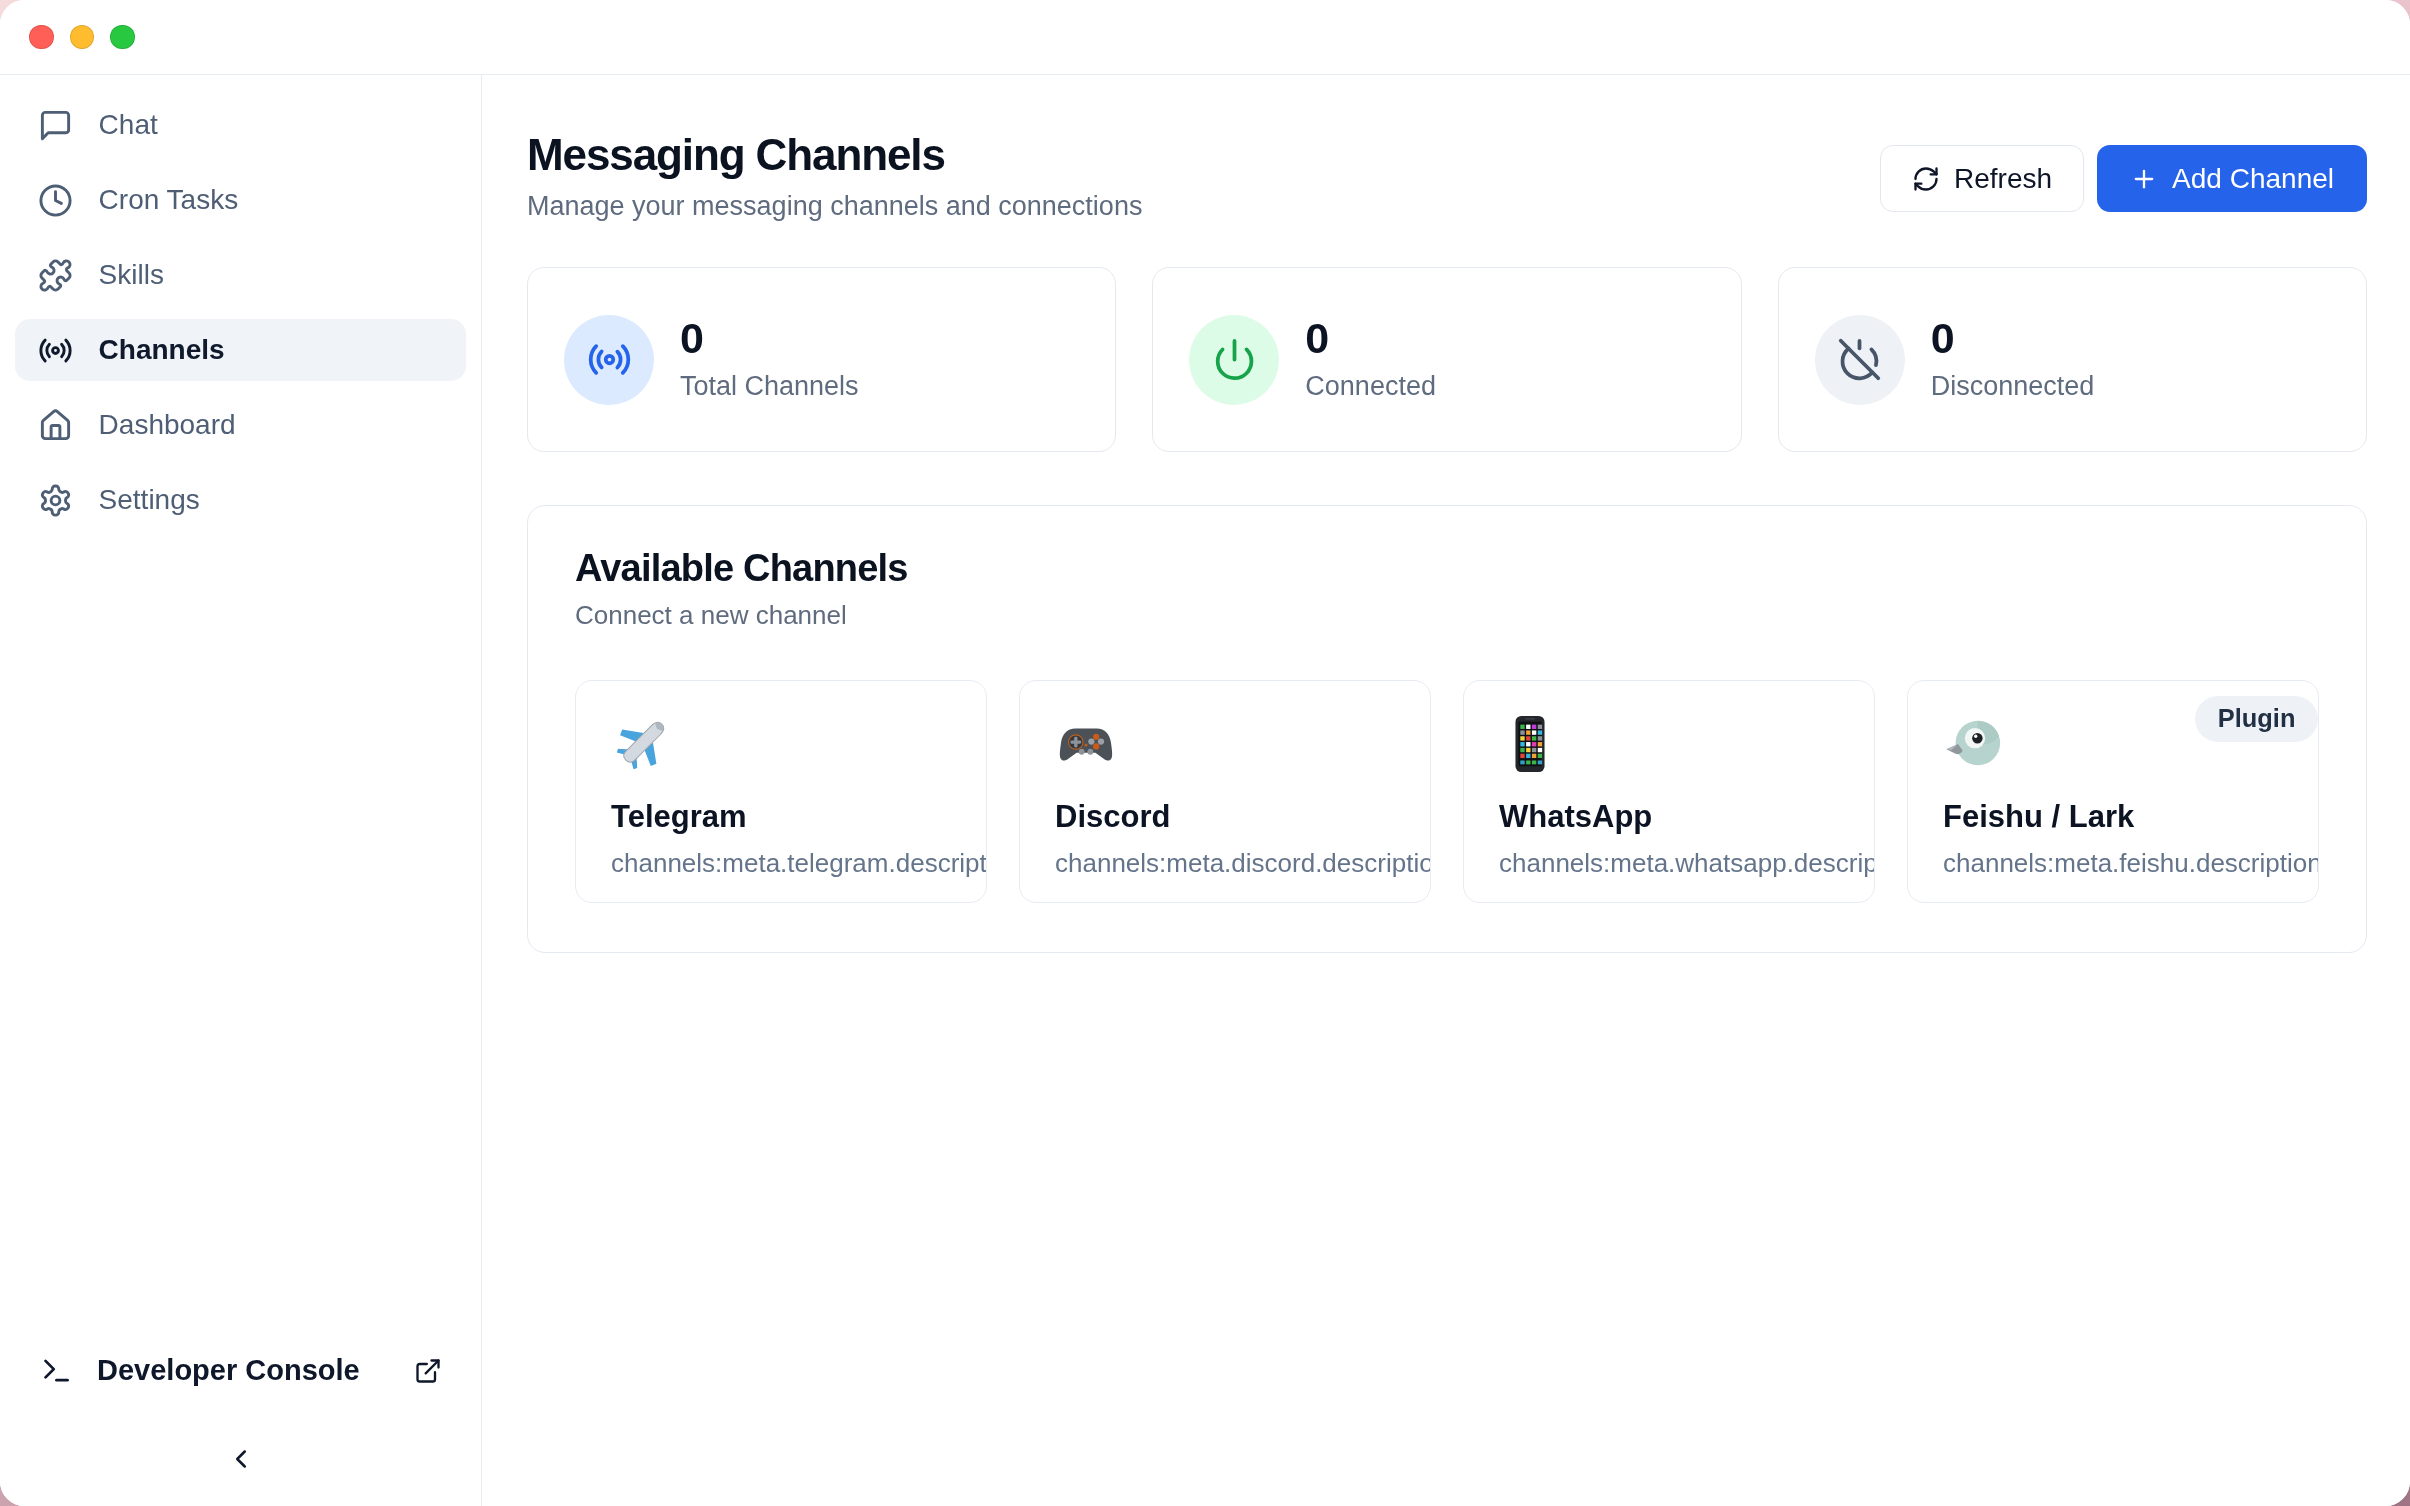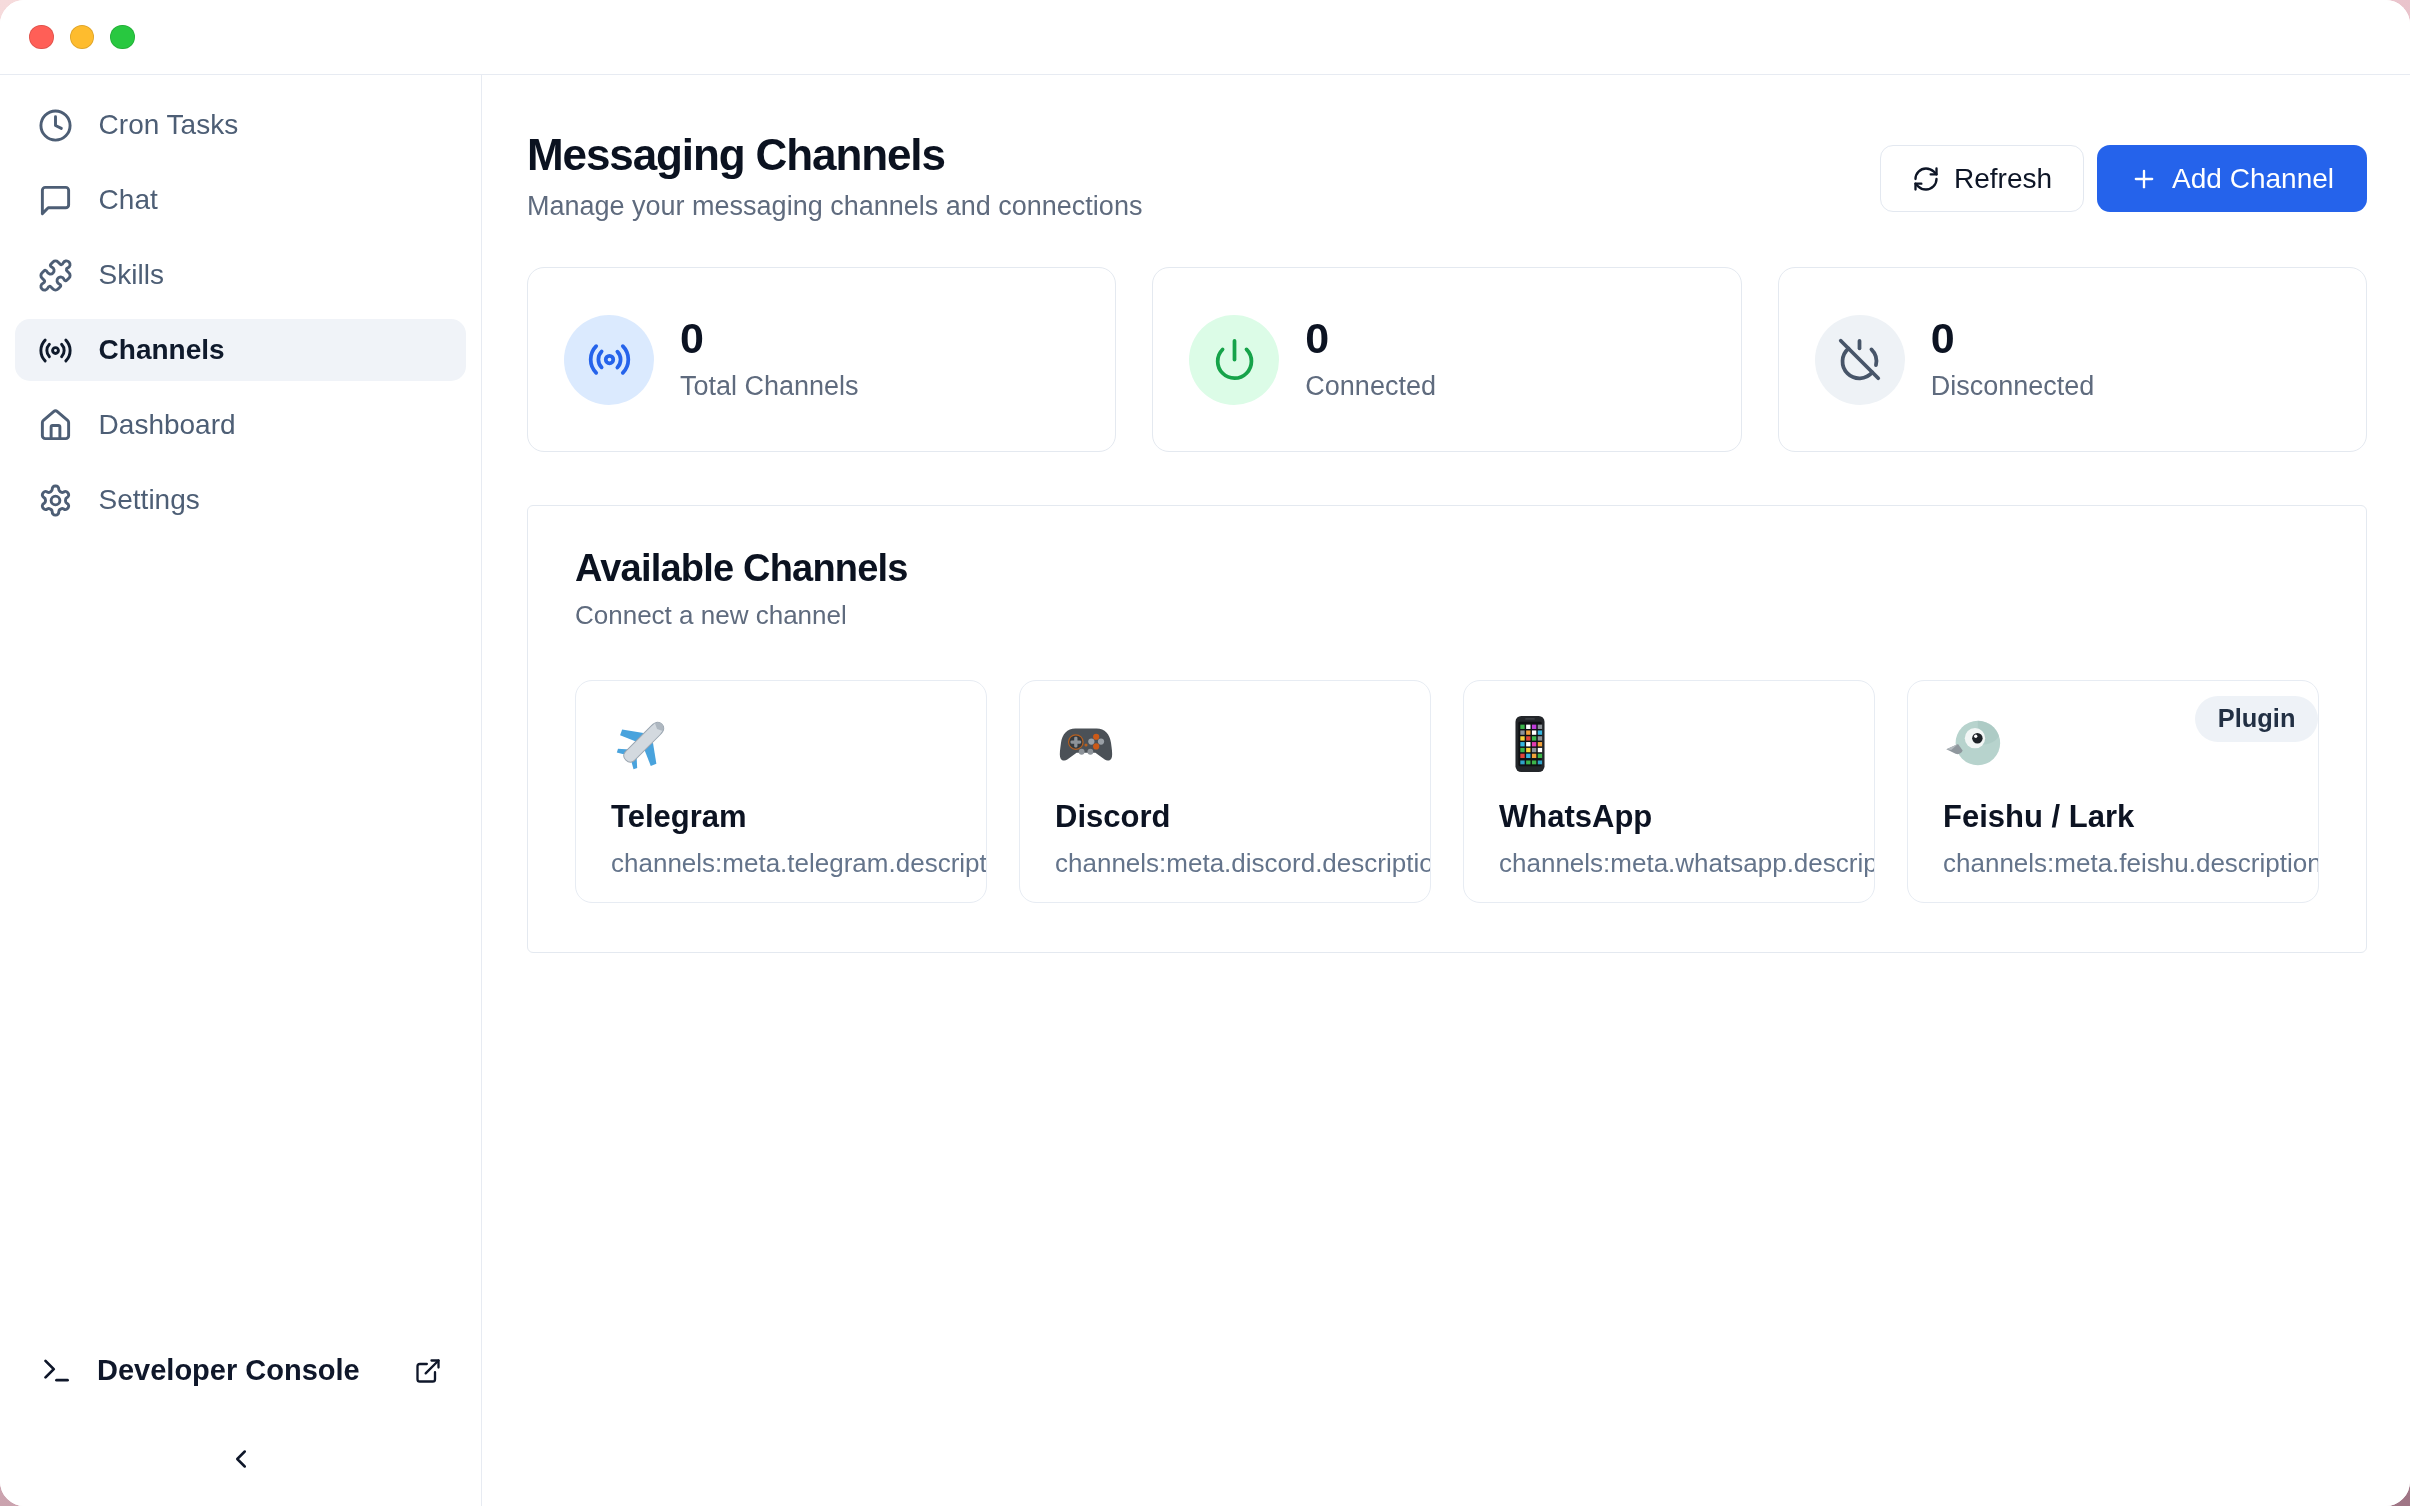--- a/index.html
+++ b/index.html
@@ -58,21 +58,21 @@
   .stat-circle { width:90px; height:90px; border-radius:50%; flex:0 0 90px;
     display:flex; align-items:center; justify-content:center; }
   .stat-circle svg { width:45px; height:45px; }
   .stat-circle.blue { background:#dbeafe; color:#2563eb; }
   .stat-circle.green { background:#dcfce7; color:#16a34a; }
   .stat-circle.gray { background:#eef2f6; color:#475569; }
   .stat-value { font-size:43px; font-weight:700; color:#0c1322; line-height:1; }
   .stat-label { margin-top:11.3px; font-size:27px; color:#5f6b7e; }
 
   
-  .available { margin-top:53px; border:1.9px solid #e4e9f0; border-radius:6px; background:#fff;
+  .available { margin-top:53px; border:1.9px solid #e4e9f0; border-radius:18px; background:#fff;
     padding:41px 47px 49px; }
   .available-title { font-size:38px; font-weight:700; letter-spacing:-0.8px; color:#0b1220; }
   .available-subtitle { margin-top:9.4px; font-size:26px; color:#5f6b7e; }
   .channels-grid { margin-top:49px; display:grid; grid-template-columns:repeat(4,1fr); gap:32px; }
   .channel-card { position:relative; height:223px; border:1.9px solid #e7ecf3; border-radius:17px;
     background:#fff; padding:32px 0 0 35px; overflow:hidden; cursor:pointer; }
   .channel-emoji { width:62px; height:62px; }
   .channel-emoji svg { width:62px; height:62px; }
   .channel-name { margin-top:24.5px; font-size:31px; font-weight:600; color:#0c1322; }
   .channel-desc { margin-top:13px; font-size:26px; color:#64748b; white-space:nowrap; overflow:hidden; }
@@ -92,31 +92,31 @@
     <span class="light green"></span>
   </div>
 
   <div class="app-body">
 
     <div class="sidebar">
       <div class="nav">
 
         <div class="nav-item">
           <svg class="stroke" viewBox="0 0 24 24">
+            <path d="M21 15a2 2 0 0 1-2 2H7l-4 4V5a2 2 0 0 1 2-2h14a2 2 0 0 1 2 2z"></path>
+          </svg>
+          <span>Chat</span>
+        </div>
+
+        <div class="nav-item">
+          <svg class="stroke" viewBox="0 0 24 24">
             <circle cx="12" cy="12" r="10"></circle>
               <polyline points="12 6 12 12 16 14"></polyline>
           </svg>
           <span>Cron Tasks</span>
-        </div>
-
-        <div class="nav-item">
-          <svg class="stroke" viewBox="0 0 24 24">
-            <path d="M21 15a2 2 0 0 1-2 2H7l-4 4V5a2 2 0 0 1 2-2h14a2 2 0 0 1 2 2z"></path>
-          </svg>
-          <span>Chat</span>
         </div>
 
         <div class="nav-item">
           <svg class="stroke" viewBox="0 0 24 24">
             <path d="M19.439 7.85c-.049.322.059.648.289.878l1.568 1.568c.47.47.706 1.087.706 1.704s-.235 1.233-.706 1.704l-1.611 1.611a.98.98 0 0 1-.837.276c-.47-.07-.802-.48-.968-.925a2.501 2.501 0 1 0-3.214 3.214c.446.166.855.497.925.968a.979.979 0 0 1-.276.837l-1.61 1.61a2.404 2.404 0 0 1-1.705.707 2.402 2.402 0 0 1-1.704-.706l-1.568-1.568a1.026 1.026 0 0 0-.877-.29c-.493.074-.84.504-1.02.968a2.5 2.5 0 1 1-3.237-3.237c.464-.18.894-.527.967-1.02a1.026 1.026 0 0 0-.289-.877l-1.568-1.568A2.402 2.402 0 0 1 1.998 12c0-.617.236-1.234.706-1.704L4.23 8.77c.24-.24.581-.353.917-.303.515.077.877.528 1.073 1.01a2.5 2.5 0 1 0 3.259-3.259c-.482-.196-.933-.558-1.01-1.073-.05-.336.062-.676.303-.917l1.525-1.525A2.402 2.402 0 0 1 12 1.998c.617 0 1.234.236 1.704.706l1.568 1.568c.23.23.556.338.877.29.493-.074.84-.504 1.02-.968a2.5 2.5 0 1 1 3.237 3.237c-.464.18-.894.527-.967 1.02Z"></path>
           </svg>
           <span>Skills</span>
         </div>
 
         <div class="nav-item active">

